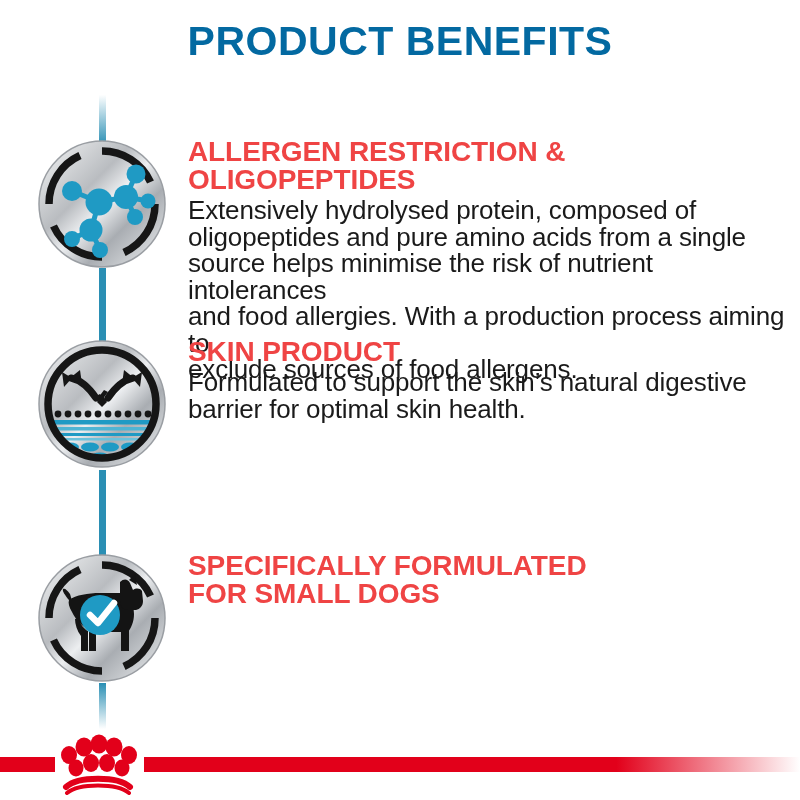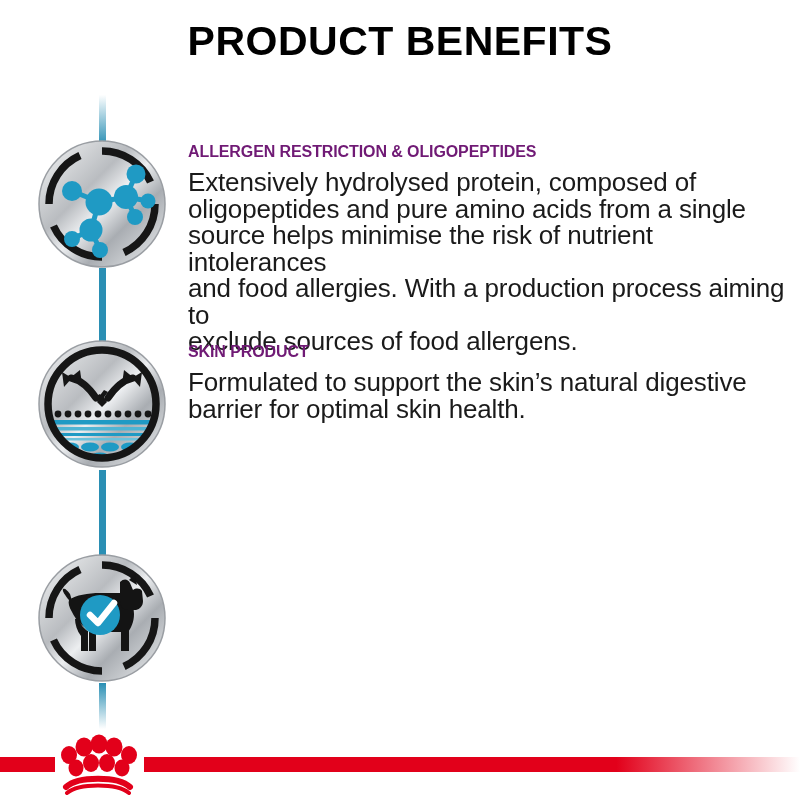--- a/index.html
+++ b/index.html
@@ -16,21 +16,21 @@
     -webkit-font-smoothing: antialiased;
   }
 
   
   .page-title {
     position: absolute;
     top: 18px;
     left: 0;
     width: 800px;
     text-align: center;
-    color: #000000;
+    color: #0369a1;
     font-size: 41px;
     font-weight: 700;
     letter-spacing: 0.5px;
     font-family: "Liberation Sans", sans-serif;
   }
 
   
   .rail {
     position: absolute;
     left: 99px;
@@ -76,22 +76,22 @@
   }
   .medallion svg { display: block; }
 
   .benefit-text {
     position: absolute;
     left: 188px;
     top: 0;
     width: 600px;
   }
   .benefit-heading {
-    color: #701a75;
-    font-size: 16px;
+    color: #ef4444;
+    font-size: 28px;
     font-weight: 700;
     line-height: 28px;
     letter-spacing: -0.1px;
     margin: 0 0 3px 0;
     white-space: pre-line;
   }
   .benefit-body {
     color: #1a1a1a;
     font-size: 26px;
     line-height: 26.5px;
@@ -350,20 +350,22 @@
 
         <path d="M 93 28 L 99 22 L 101 33 Z"></path>
       </g>
 
       <circle cx="64" cy="63" r="20" fill="#1f9ac4"></circle>
       <path d="M 54 63 L 62 71 L 78 51" fill="none" stroke="#ffffff" stroke-width="6.5" stroke-linecap="round" stroke-linejoin="round"></path>
     </svg>
   </div>
 
   <div class="benefit-text">
+    <h2 class="benefit-heading">SPECIFICALLY FORMULATED
+FOR SMALL DOGS</h2>
   </div>
 </div>
 
 <div class="footer">
   <div class="footer-bar-left"></div>
   <div class="footer-bar-right"></div>
 
   <div class="crown">
     <svg width="92" height="62" viewBox="0 0 92 62" aria-hidden="true">
       <g fill="#e2001a">

